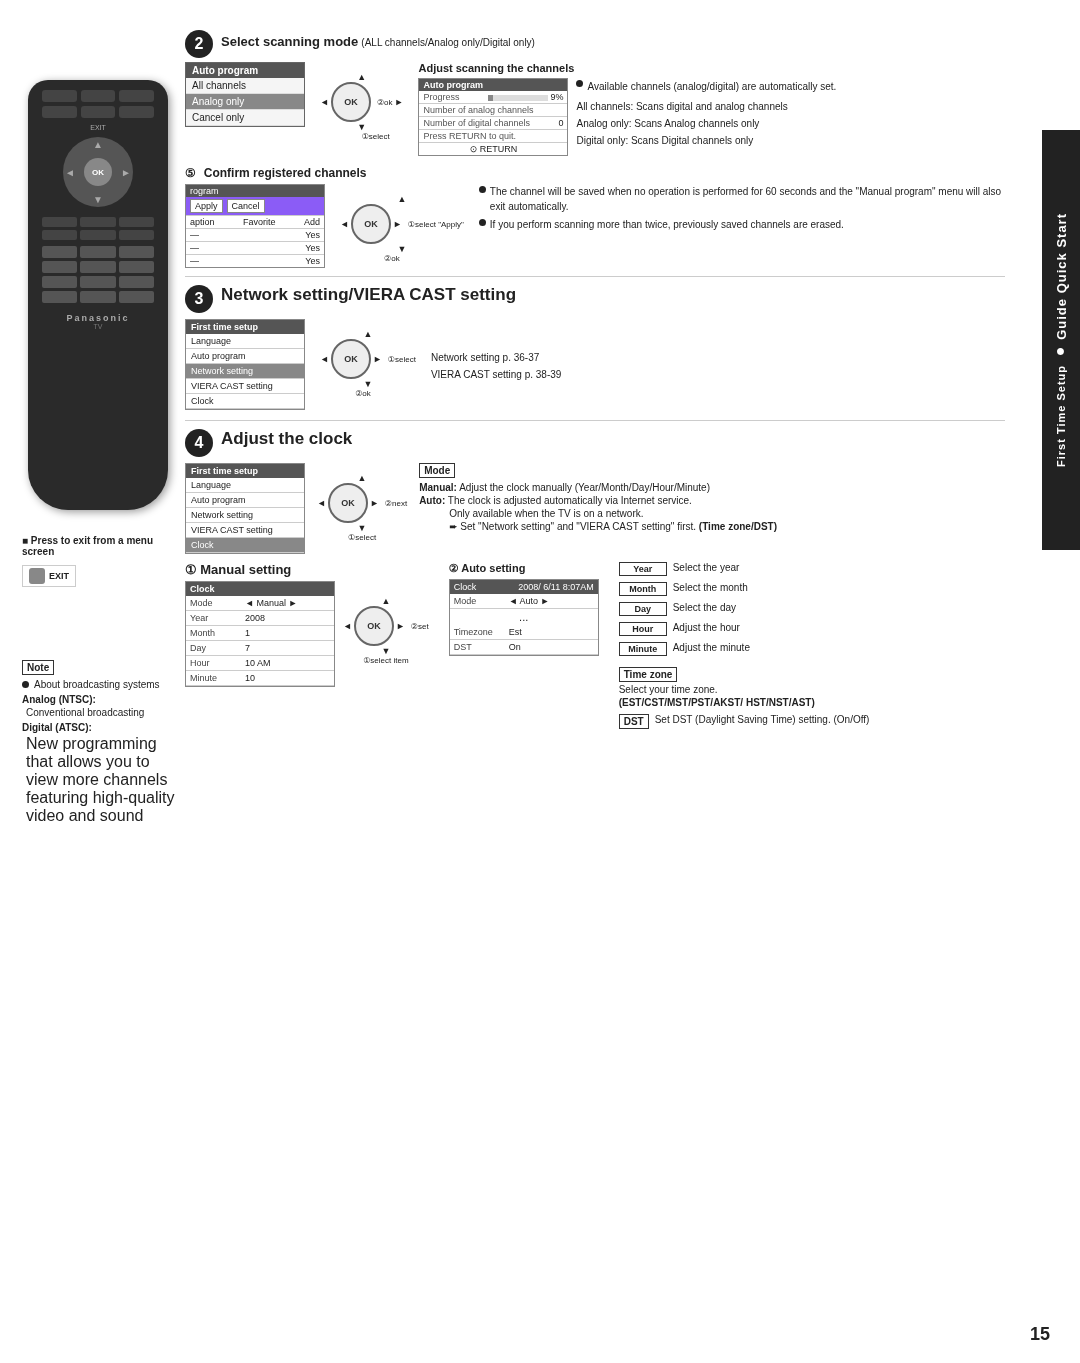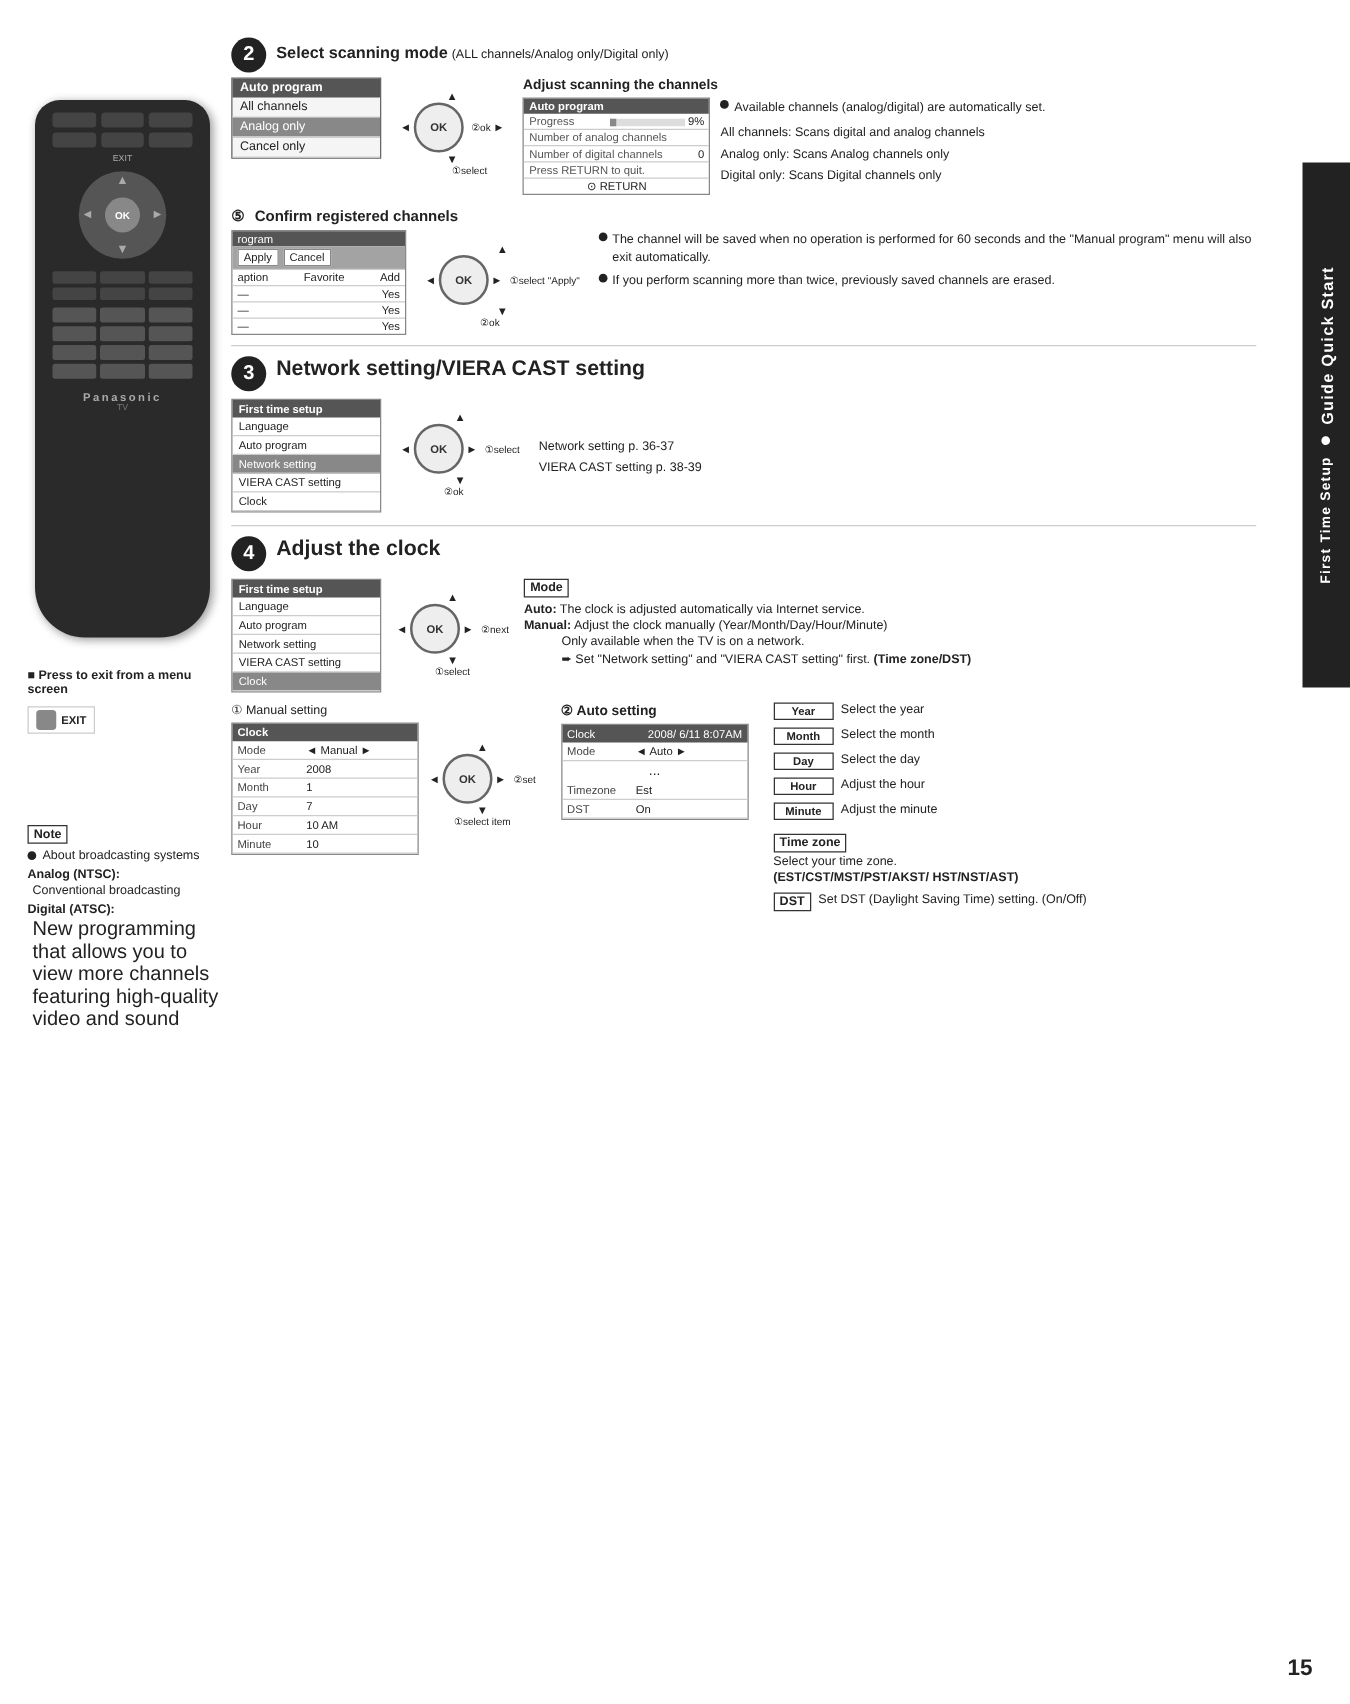--- a/index.html
+++ b/index.html
@@ -572,21 +572,21 @@
   <div style="display:flex; align-items:flex-start; gap:8px; margin-bottom:4px;">
     <span style="font-size:12px; font-weight:bold;">⑤</span>
     <span style="font-size:12px; font-weight:bold;">Confirm registered channels</span>
   </div>
   <div style="display:flex; gap:15px; margin-bottom:8px;">
 
     <div class="confirm-box">
       <div class="confirm-box-header">
         <span>rogram</span>
       </div>
-      <div style="display:flex; gap:4px; padding:2px 4px; border-bottom:1px solid #ccc; background:#a3a3a3;">
+      <div style="display:flex; gap:4px; padding:2px 4px; border-bottom:1px solid #ccc; background:#8b5cf6;">
         <span style="border:1px solid #888; padding:1px 4px; font-size:9px; background:#fff;">Apply</span>
         <span style="border:1px solid #888; padding:1px 4px; font-size:9px; background:#fff;">Cancel</span>
       </div>
       <div style="display:flex; justify-content:space-between; padding:1px 4px; font-size:9px; border-bottom:1px solid #ccc;">
         <span>aption</span>
         <span>Favorite</span>
         <span>Add</span>
       </div>
       <div style="display:flex; justify-content:space-between; padding:1px 4px; font-size:9px; border-bottom:1px solid #ccc;">
         <span>—</span>
@@ -691,39 +691,39 @@
           <div>②next</div>
         </div>
       </div>
       <span style="font-size:9px;">▼</span>
       <span style="font-size:8px;">①select</span>
     </div>
 
     <div style="font-size:10px; flex:1;">
       <div style="border:1px solid #333; padding:1px 4px; display:inline-block; font-weight:bold; font-size:10px; margin-bottom:4px;">Mode</div>
       <div style="margin-bottom:2px;">
+        <span style="font-weight:bold;">Manual:</span>
+        <span>Adjust the clock manually (Year/Month/Day/Hour/Minute)</span>
+      </div>
+      <div style="margin-bottom:2px;">
         <span style="font-weight:bold;">Auto:</span>
         <span>The clock is adjusted automatically via Internet service.</span>
-      </div>
-      <div style="margin-bottom:2px;">
-        <span style="font-weight:bold;">Manual:</span>
-        <span>Adjust the clock manually (Year/Month/Day/Hour/Minute)</span>
       </div>
       <div style="margin-bottom:2px; padding-left:30px;">Only available when the TV is on a network.</div>
       <div style="padding-left:30px;">
         <span>➨ Set "Network setting" and "VIERA CAST setting" first.</span>
         <span style="font-weight:bold;">(Time zone/DST)</span>
       </div>
     </div>
   </div>
 
   <div style="display:flex; gap:20px;">
 
     <div style="flex:0 0 auto;">
-      <div style="font-size:10px; font-weight:normal; margin-bottom:4px;">① Manual setting</div>
+      <div style="font-size:13px; font-weight:bold; margin-bottom:4px;">① Manual setting</div>
       <div style="display:flex; gap:8px; align-items:flex-start;">
         <div class="clock-table">
           <div class="clock-table-header">Clock</div>
           <div class="clock-table-row">
             <div class="clock-table-key">Mode</div>
             <div class="clock-table-val">◄ Manual ►</div>
           </div>
           <div class="clock-table-row">
             <div class="clock-table-key">Year</div>
             <div class="clock-table-val">2008</div>

